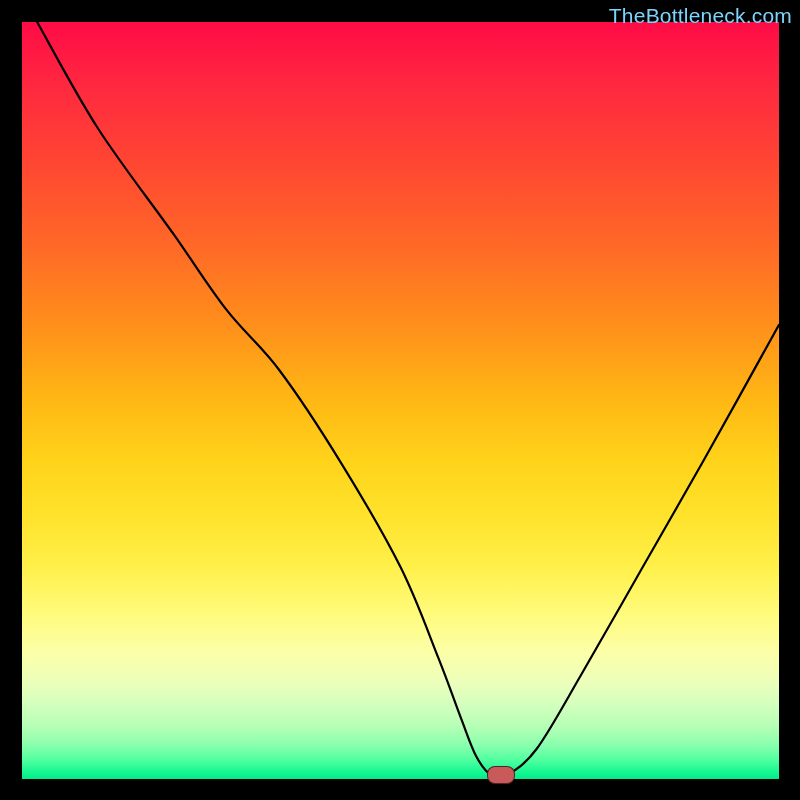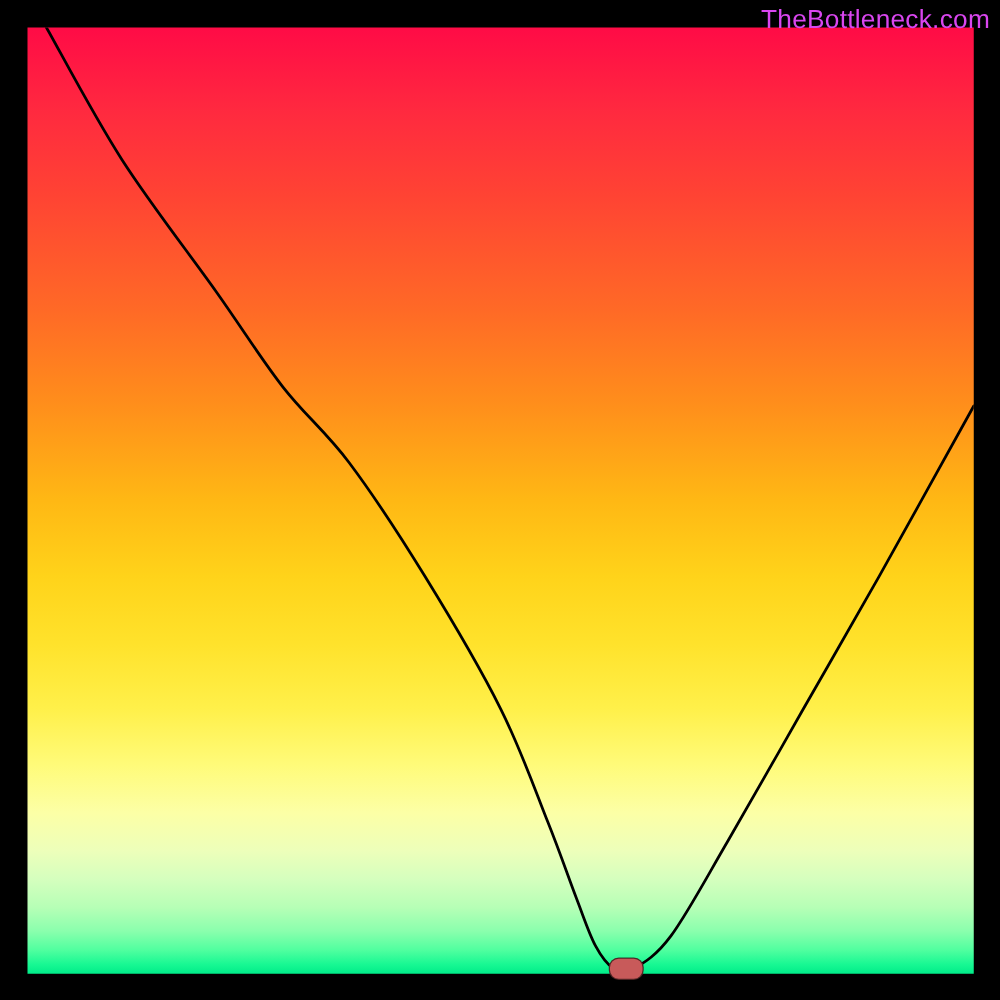--- a/index.html
+++ b/index.html
@@ -41,21 +41,21 @@
       #8affad 95.5%,
       #50ff9f 97.5%,
       #18f893 99%,
       #01ec89 100%
     );
   }
   .attribution {
     position: absolute;
     top: 4px;
     right: 8px;
-    color: #d946ef;
+    color: #7dd3fc;
     font-size: 21px;
     font-weight: 500;
     letter-spacing: 0.2px;
     user-select: none;
   }
   svg.curve {
     position: absolute;
     left: 0;
     top: 0;
     width: 757px;

